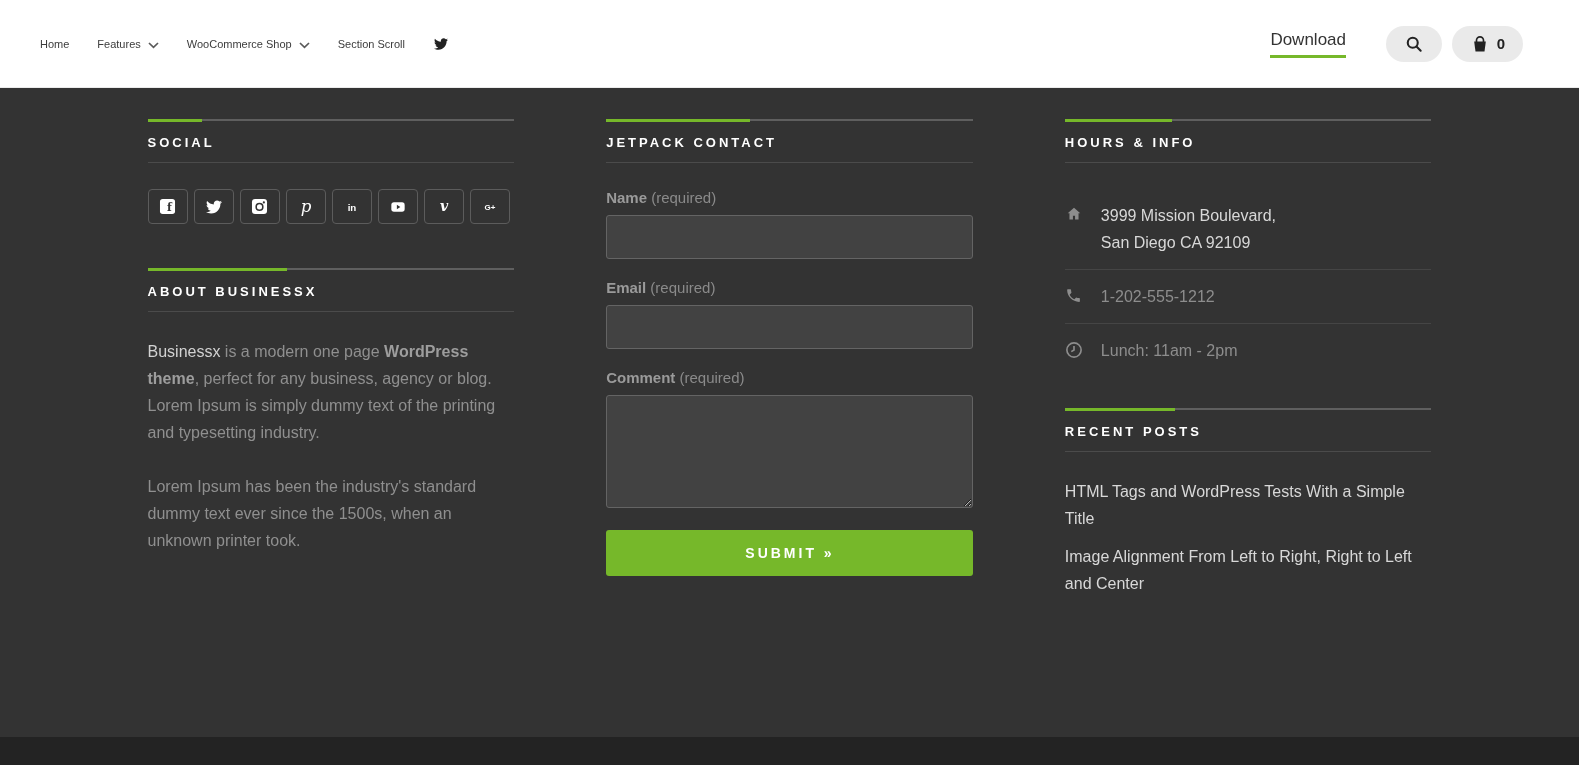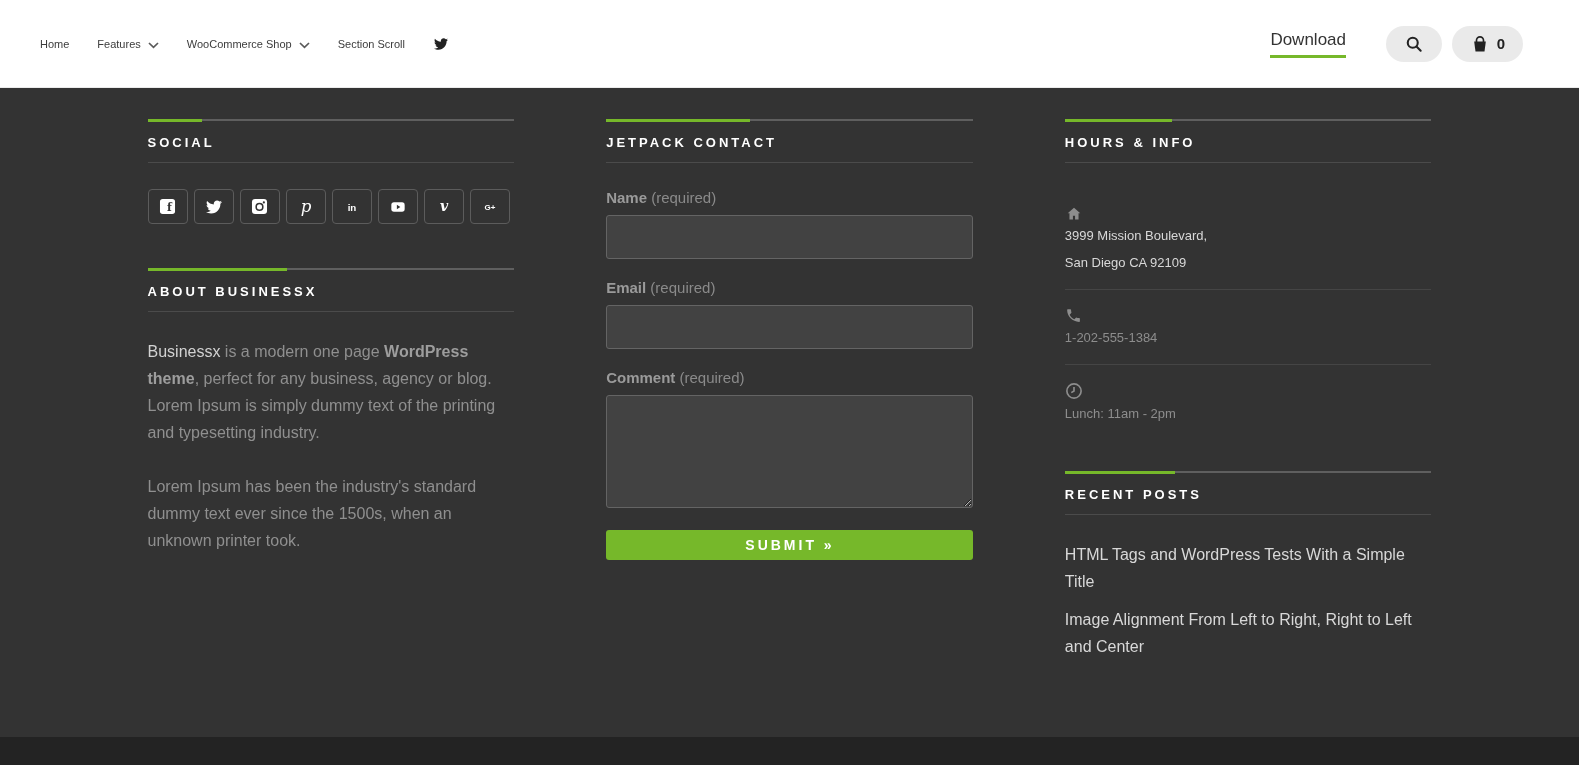--- a/index.html
+++ b/index.html
@@ -78,31 +78,31 @@
   .f-label { font-size: 15px; color: #8a8a8a; display: block; }
   .f-label strong { color: #9a9a9a; }
   .f-input, .f-textarea {
     width: 100%; background: #424242; border: 1px solid #646464;
     border-radius: 3px; margin: 9px 0 20px; color: #ddd;
     font-family: "Liberation Sans", sans-serif; font-size: 15px; padding: 8px 12px;
   }
   .f-input { height: 44px; }
   .f-textarea { height: 113px; resize: both; display: block; }
   .submit-btn {
-    width: 100%; height: 30px; background: var(--accent); border: none;
+    width: 100%; height: 46px; background: var(--accent); border: none;
     border-radius: 3px; color: #ffffff; font-size: 14px; font-weight: bold;
     letter-spacing: 3px; cursor: pointer; margin-top: 2px;
     font-family: "Liberation Sans", sans-serif;
     padding-left: 7px;
   }
 
   
   .info-row {
     display: flex; padding: 13px 0; border-bottom: 1px solid #454545;
-    font-size: 13px; line-height: 27px; color: #8d8d8d; flex-direction: column;
+    font-size: 16px; line-height: 27px; color: #8d8d8d;
   }
   .info-row:first-of-type { padding-top: 0; }
   .info-row:last-of-type { border-bottom: none; }
   .info-icon { width: 20px; margin-right: 16px; color: #8d8d8d; flex: none; padding-top: 4px; }
   .info-text a { color: #d8d8d8; text-decoration: none; cursor: pointer; display: block; }
   .addr { color: #d8d8d8; }
 
   
   .post-link {
     display: block; color: #d8d8d8; text-decoration: none;
@@ -276,21 +276,21 @@
             <a class="addr">San Diego CA 92109</a>
           </span>
         </div>
 
         <div class="info-row">
           <span class="info-icon">
             <svg width="17" height="17" viewBox="0 0 24 24">
                 <path fill="currentColor" d="M6.6 10.8c1.4 2.8 3.8 5.1 6.6 6.6l2.2-2.2c.3-.3.7-.4 1-.2 1.1.4 2.3.6 3.6.6.6 0 1 .4 1 1V20c0 .6-.4 1-1 1-9.4 0-17-7.6-17-17 0-.6.4-1 1-1h3.5c.6 0 1 .4 1 1 0 1.2.2 2.4.6 3.6.1.3 0 .7-.3 1z"></path>
               </svg>
           </span>
-          <span class="info-text">1-202-555-1384</span>
+          <span class="info-text">1-202-555-1212</span>
         </div>
 
         <div class="info-row">
           <span class="info-icon">
             <svg width="18" height="18" viewBox="0 0 24 24">
                 <circle cx="12" cy="12" r="9.5" fill="none" stroke="currentColor" stroke-width="2.2"></circle>
                 <path d="M12 6.5V12l-3.6 2.2" fill="none" stroke="currentColor" stroke-width="2.2"></path>
               </svg>
           </span>
           <span class="info-text">

